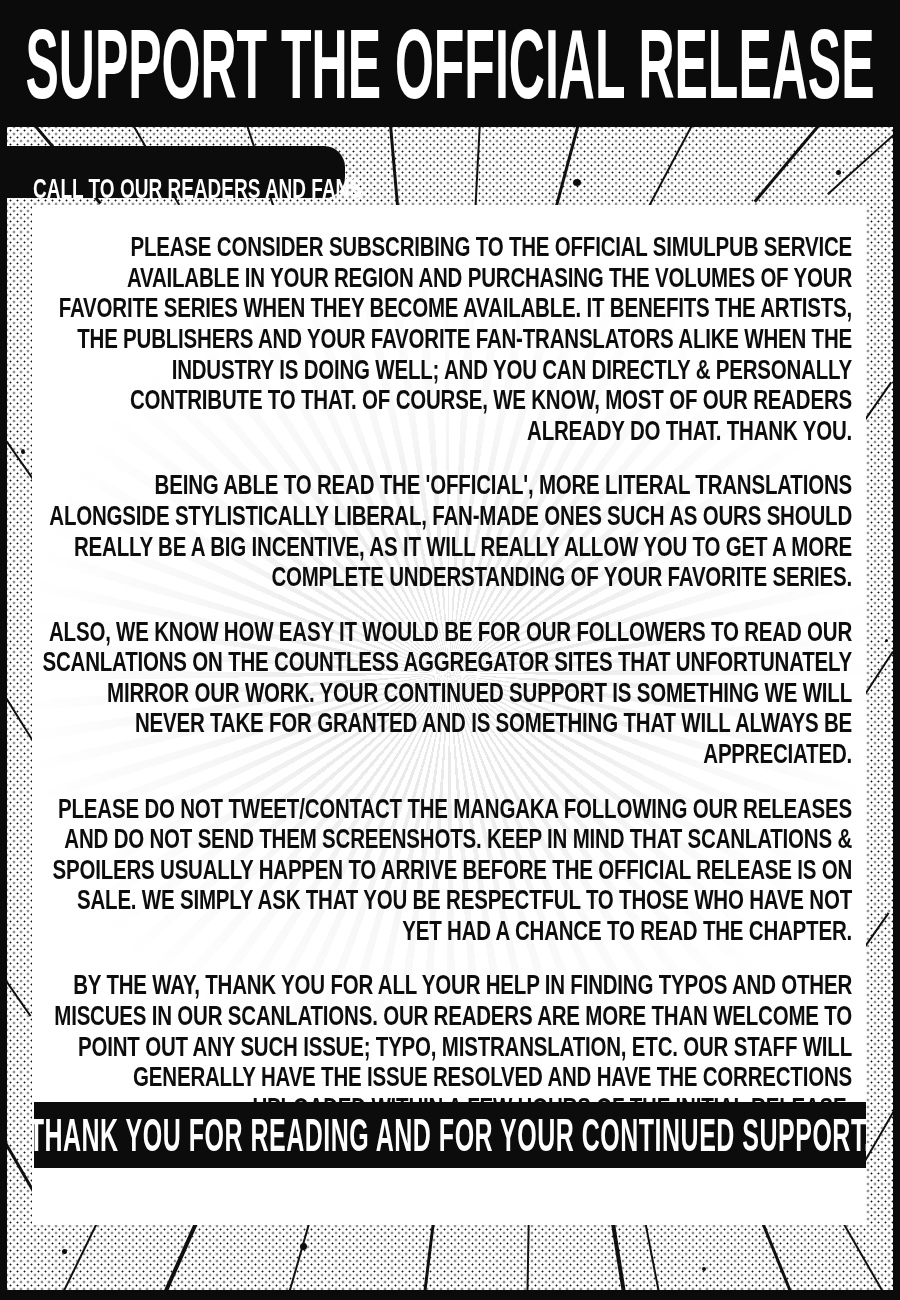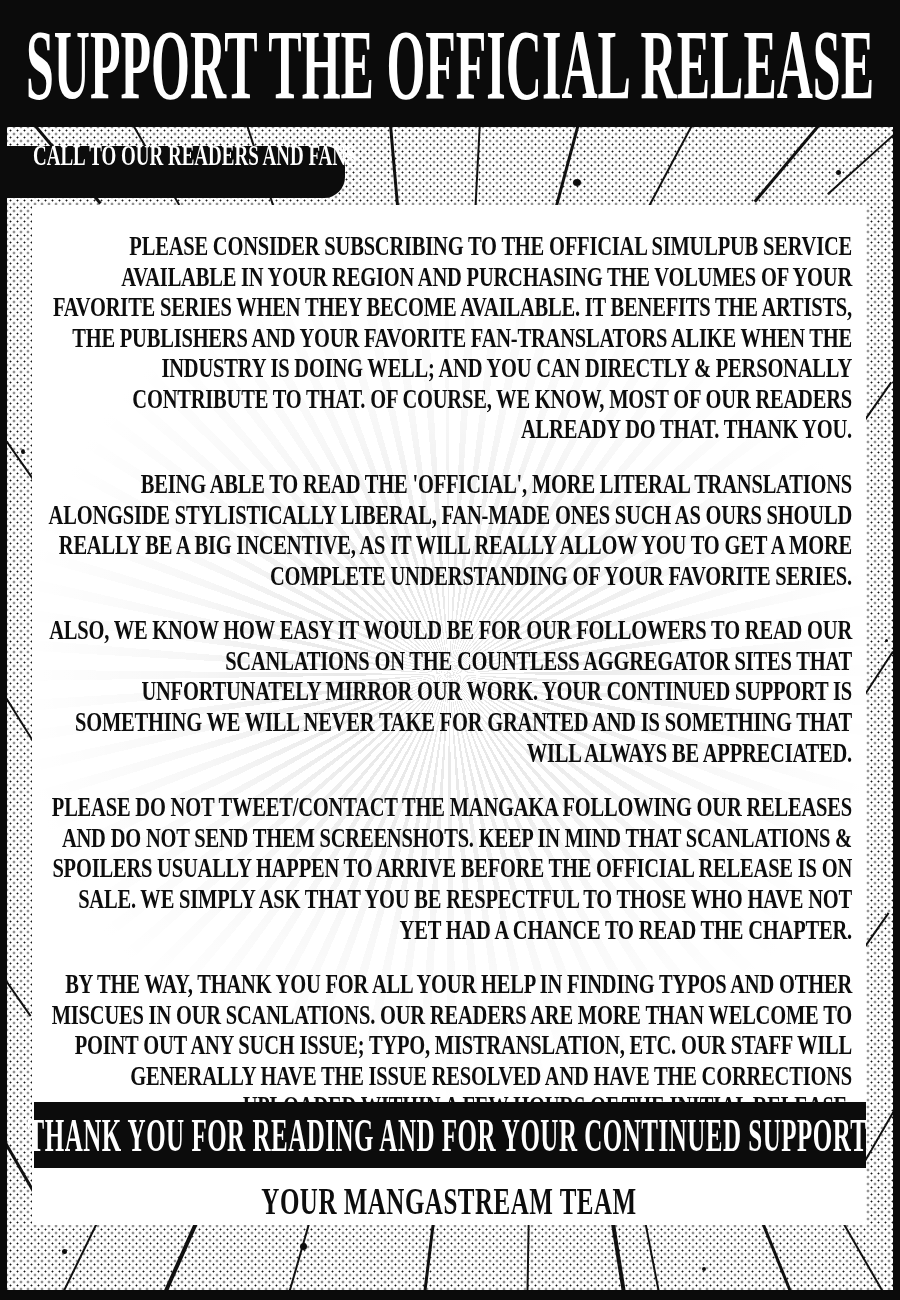--- a/index.html
+++ b/index.html
@@ -1,21 +1,21 @@
 <!DOCTYPE html>
 <html><head>
 <meta charset="utf-8">
 <style>
   html,body{margin:0;padding:0;background:#222;}
   .page{
     position:relative;
     width:900px;height:1300px;
     background:#0b0b0b;
     overflow:hidden;
-    font-family:Liberation Serif, serif;
+    font-family:Liberation Sans, sans-serif;
     -webkit-font-smoothing:antialiased;
   }
   
   .halftone{
     position:absolute;
     left:7px;right:7px;top:127px;bottom:10px;
     background-color:#fefefe;
     background-image:
       radial-gradient(circle, #161616 0.8px, rgba(0,0,0,0) 1.15px),
       radial-gradient(circle, #161616 0.8px, rgba(0,0,0,0) 1.15px);
@@ -36,21 +36,21 @@
   .masthead .title{
     color:#fff;font-weight:700;font-size:50px;line-height:50px;
     letter-spacing:0px;white-space:nowrap;
     transform:scaleY(1.98);
   }
 
   
   .pill{
     position:absolute;left:0;top:146px;height:52px;width:345px;
     background:#0c0c0c;border-radius:0 21px 21px 0;
-    display:flex;align-items:flex-start;
+    display:flex;align-items:flex-end;
     padding-left:33px;box-sizing:border-box;
     z-index:4;
   }
   .pill .pill-label{
     color:#fff;font-weight:700;font-size:19px;line-height:19px;
     white-space:nowrap;letter-spacing:0px;
     transform:scaleY(1.5);
   }
 
   
@@ -155,18 +155,15 @@
       <p>BEING ABLE TO READ THE 'OFFICIAL', MORE LITERAL TRANSLATIONS ALONGSIDE STYLISTICALLY LIBERAL, FAN-MADE ONES SUCH AS OURS SHOULD REALLY BE A BIG INCENTIVE, AS IT WILL REALLY ALLOW YOU TO GET A MORE COMPLETE UNDERSTANDING OF YOUR FAVORITE SERIES.</p>
       <p>ALSO, WE KNOW HOW EASY IT WOULD BE FOR OUR FOLLOWERS TO READ OUR SCANLATIONS ON THE COUNTLESS AGGREGATOR SITES THAT UNFORTUNATELY MIRROR OUR WORK. YOUR CONTINUED SUPPORT IS SOMETHING WE WILL NEVER TAKE FOR GRANTED AND IS SOMETHING THAT WILL ALWAYS BE APPRECIATED.</p>
       <p>PLEASE DO NOT TWEET/CONTACT THE MANGAKA FOLLOWING OUR RELEASES AND DO NOT SEND THEM SCREENSHOTS. KEEP IN MIND THAT SCANLATIONS &amp; SPOILERS USUALLY HAPPEN TO ARRIVE BEFORE THE OFFICIAL RELEASE IS ON SALE. WE SIMPLY ASK THAT YOU BE RESPECTFUL TO THOSE WHO HAVE NOT YET HAD A CHANCE TO READ THE CHAPTER.</p>
       <p>BY THE WAY, THANK YOU FOR ALL YOUR HELP IN FINDING TYPOS AND OTHER MISCUES IN OUR SCANLATIONS. OUR READERS ARE MORE THAN WELCOME TO POINT OUT ANY SUCH ISSUE; TYPO, MISTRANSLATION, ETC. OUR STAFF WILL GENERALLY HAVE THE ISSUE RESOLVED AND HAVE THE CORRECTIONS UPLOADED WITHIN A FEW HOURS OF THE INITIAL RELEASE.</p>
     </div>
 
     <div class="thanks-bar">
       <span class="thanks-text">THANK YOU FOR READING AND FOR YOUR CONTINUED SUPPORT.</span>
     </div>
 
-    <div class="team-line">
-      <span class="team-text">YOUR MANGASTREAM TEAM</span>
-    </div>
   </div>
 
 </div>
 
 </body></html>

